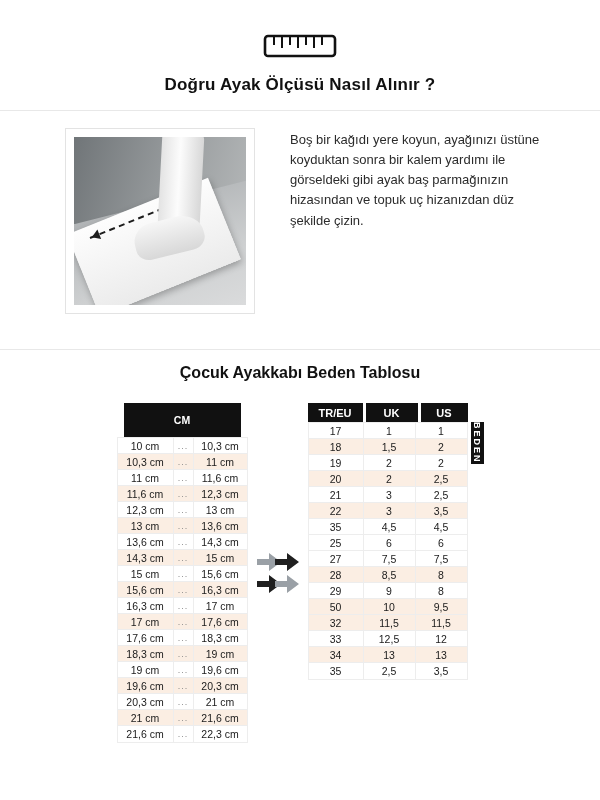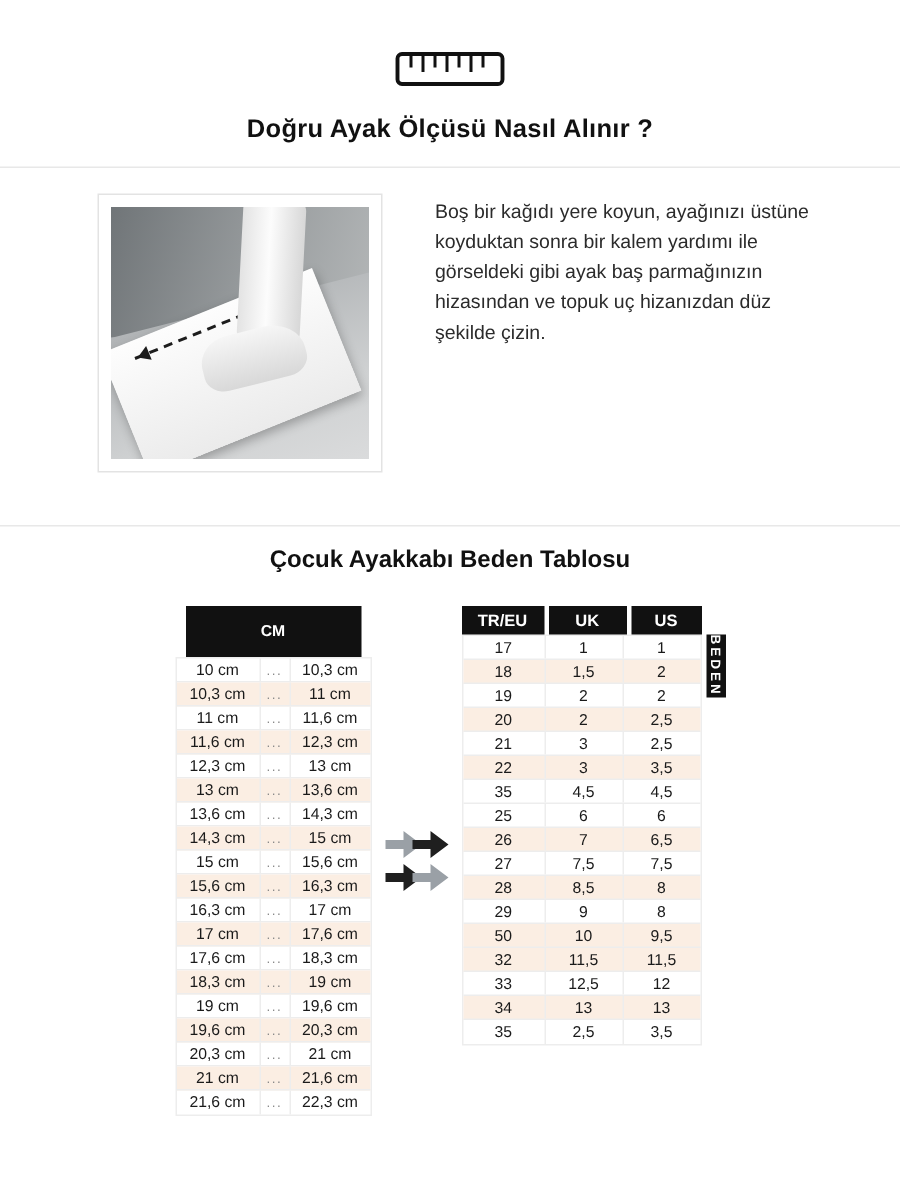--- a/index.html
+++ b/index.html
@@ -375,25 +375,20 @@
               <div class="trow">
                 <div class="cell c0">35</div>
                 <div class="cell c1">4,5</div>
                 <div class="cell c2">4,5</div>
               </div>
               <div class="trow">
                 <div class="cell c0">25</div>
                 <div class="cell c1">6</div>
                 <div class="cell c2">6</div>
               </div>
-              <div class="trow alt">
-                <div class="cell c0">26</div>
-                <div class="cell c1">7</div>
-                <div class="cell c2">6,5</div>
-              </div>
               <div class="trow">
                 <div class="cell c0">27</div>
                 <div class="cell c1">7,5</div>
                 <div class="cell c2">7,5</div>
               </div>
               <div class="trow alt">
                 <div class="cell c0">28</div>
                 <div class="cell c1">8,5</div>
                 <div class="cell c2">8</div>
               </div>

